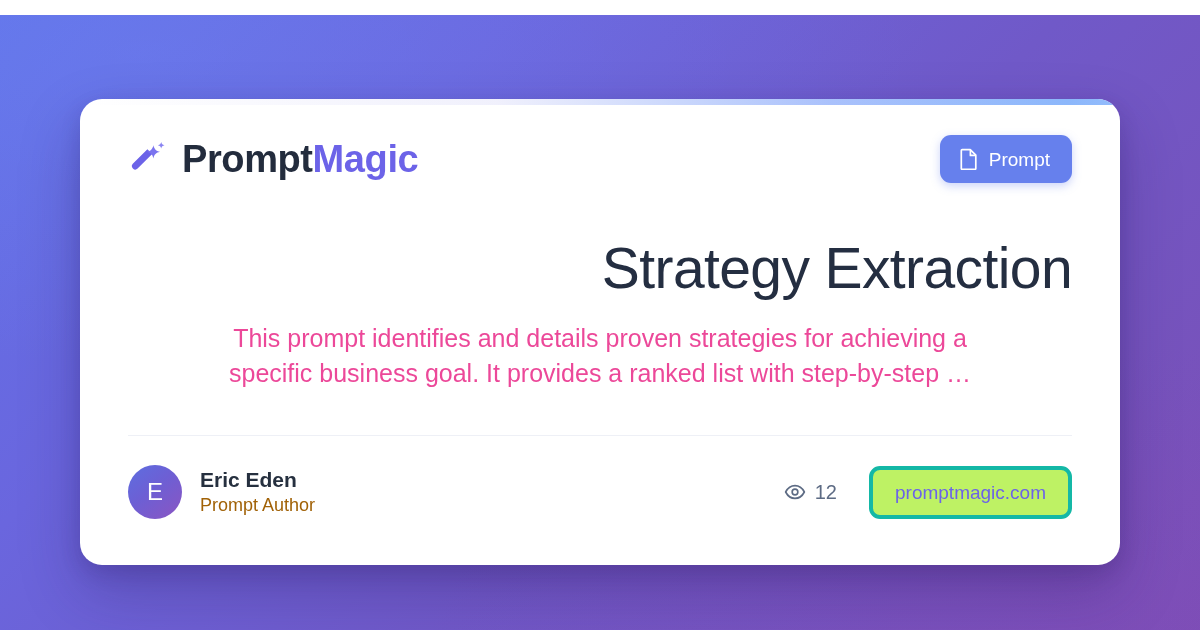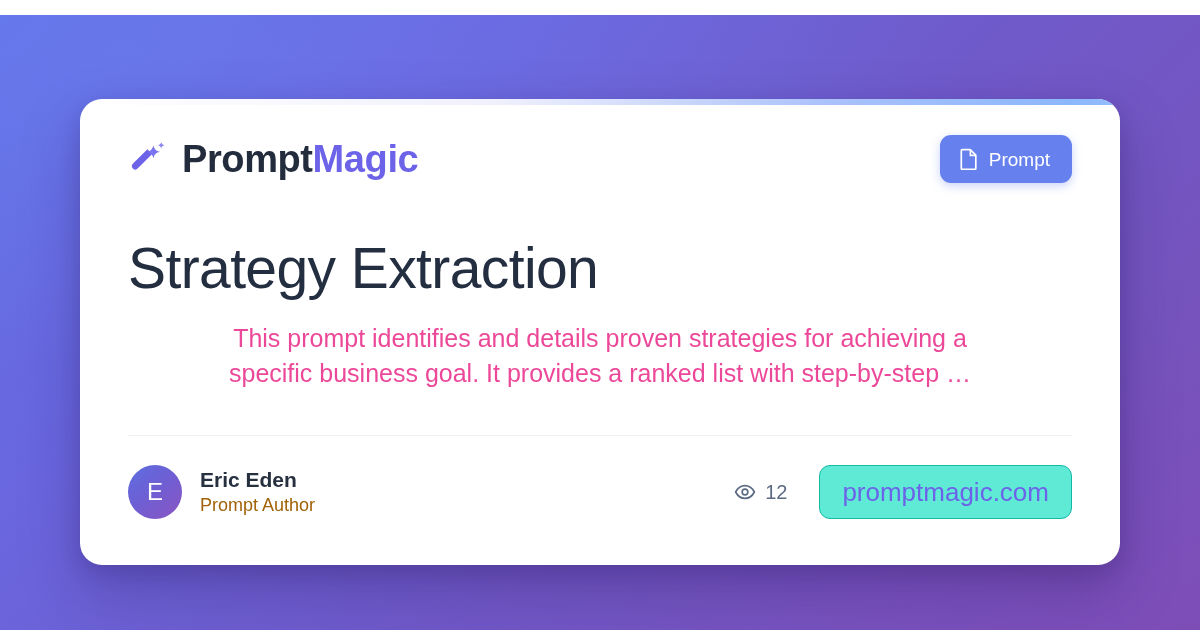--- a/index.html
+++ b/index.html
@@ -111,21 +111,21 @@
     font-weight: 400;
     line-height: 1;
     cursor: pointer;
     box-shadow: 0 3px 10px rgba(102,128,237,0.35);
   }
   .prompt-btn .file-icon { width: 20px; height: 22px; display: block; flex: none; }
 
   
   .title {
     margin: 56px 0 0;
-    text-align: left;
+    text-align: right;
     font-size: 57px;
     font-weight: 400;
     letter-spacing: -0.6px;
     color: #242e41;
     line-height: 1.05;
   }
   .description {
     margin: 22px auto 0;
     max-width: 790px;
     text-align: center;
@@ -197,25 +197,25 @@
     gap: 9px;
     color: #5d6b84;
     font-size: 20px;
   }
   .views .eye-icon { width: 22px; height: 22px; display: block; flex: none; }
 
   .site-badge {
     display: inline-flex;
     align-items: center;
     justify-content: center;
-    background: #5eead4;
-    border: 1px solid #14b8a6;
+    background: #bef264;
+    border: 4px solid #14b8a6;
     border-radius: 11px;
     padding: 13px 22px;
-    font-size: 26px;
+    font-size: 19px;
     color: #6c63e8;
     line-height: 1;
     cursor: pointer;
     white-space: nowrap;
   }
 </style>
 </head>
 <body>
 
 <div class="stage">

